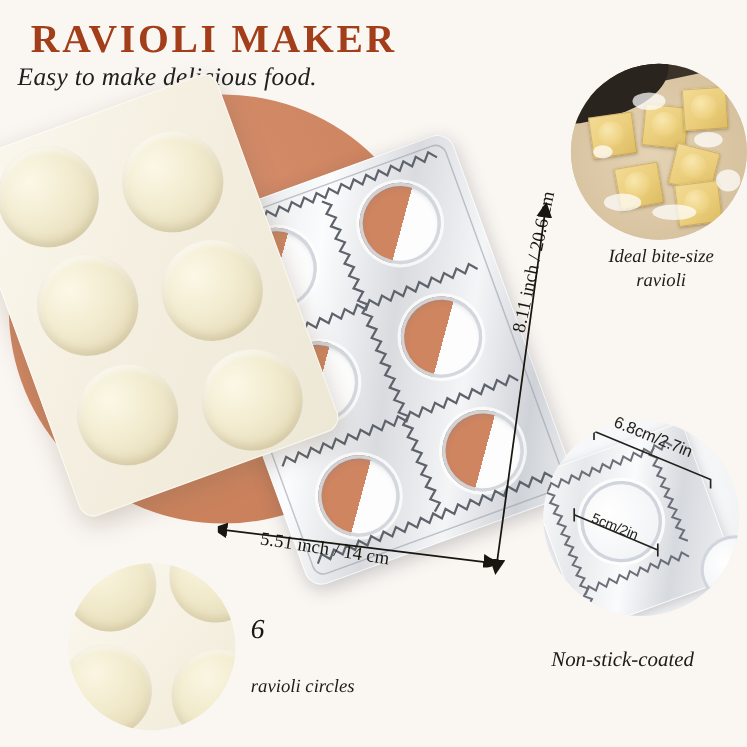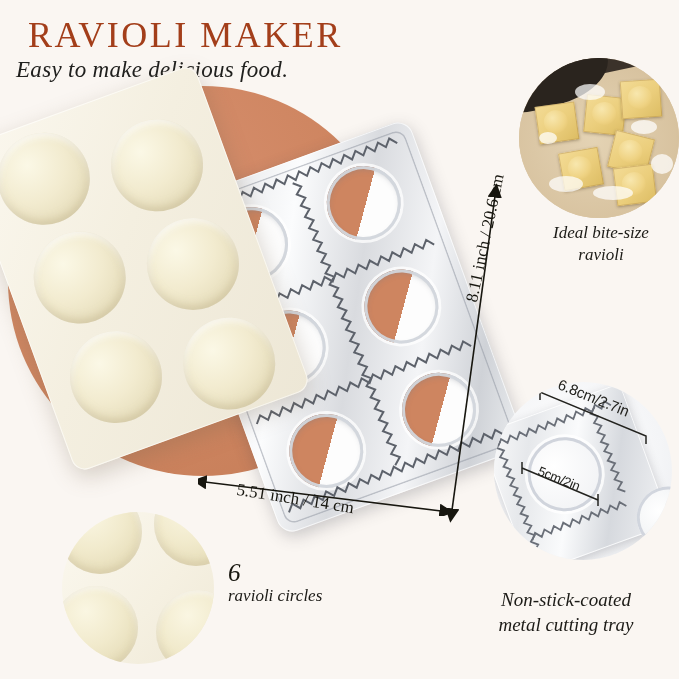--- a/index.html
+++ b/index.html
@@ -9,21 +9,21 @@
     font-family:"Liberation Serif", serif;
     position:relative;
   }
   .stage{position:absolute;left:0;top:0;width:679px;height:679px;overflow:hidden;}
 
   
   .title{
     position:absolute;left:28px;top:14px;
     font-family:"Liberation Serif", serif;
     font-size:36px;letter-spacing:2.5px;
-    color:#A33E1A;font-weight:400;white-space:nowrap;
+    color:#A33E1A;font-weight:700;white-space:nowrap;
   }
   .subtitle{
     position:absolute;left:16px;top:57px;
     font-family:"Liberation Serif", serif;
     font-style:italic;font-size:23px;color:#20201E;
     letter-spacing:.3px;white-space:nowrap;
   }
 
   
   .disc{
@@ -192,21 +192,21 @@
     font-family:"Liberation Serif", serif;font-style:italic;font-size:19px;
     color:#1C1B17;line-height:1.3;
   }
   .cap-mold{position:absolute;left:228px;top:560px;}
   .cap-mold .num{
     font-family:"Liberation Serif", serif;font-style:italic;font-size:25px;
     color:#17160F;line-height:1;
   }
   .cap-mold .l1,.cap-mold .l2{
     font-family:"Liberation Serif", serif;font-style:italic;font-size:17px;
-    color:#1C1B17;line-height:1.35;
+    color:#1C1B17;line-height:1.35;margin-top:28px;
   }
   .cap-mold .l1{margin-top:7px;}
 </style>
 </head>
 <body>
 
 <div class="stage">
 
   <div class="title">RAVIOLI MAKER</div>
   <div class="subtitle">Easy to make delicious food.</div>
@@ -347,21 +347,20 @@
         <path d="M28,86 L104,118"></path>
       </g>
       <path d="M28,80 L28,92" stroke="#23231F" stroke-width="1.5"></path>
       <path d="M104,112 L104,124" stroke="#23231F" stroke-width="1.5"></path>
     </svg>
   </div>
   <div class="dim-detail-outer">6.8cm/2.7in</div>
   <div class="dim-detail-inner">5cm/2in</div>
   <div class="cap-detail">
     <span>Non-stick-coated</span><br>
-    <span>metal cutting tray</span>
   </div>
 
   <div class="mini-circle">
     <div class="mini-cav" style="left:-4px;top:-22px;"></div>
     <div class="mini-cav" style="left:92px;top:-30px;"></div>
     <div class="mini-cav" style="left:-8px;top:74px;"></div>
     <div class="mini-cav" style="left:94px;top:78px;"></div>
   </div>
   <div class="cap-mold">
     <div class="num">6</div>

